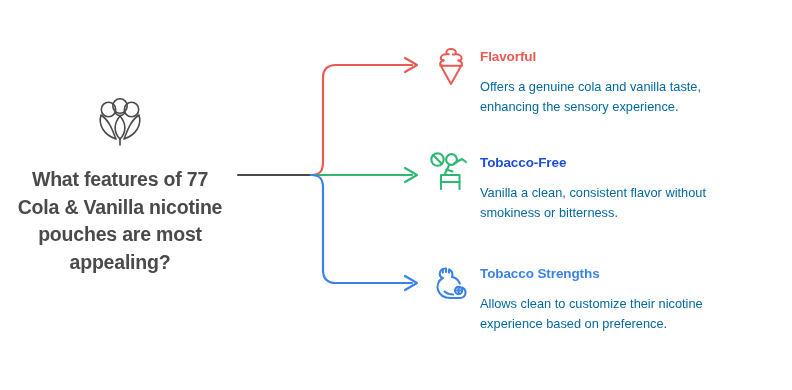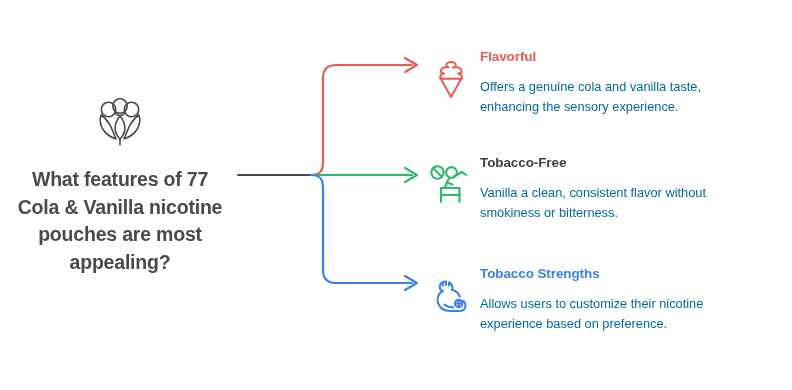--- a/index.html
+++ b/index.html
@@ -53,21 +53,21 @@
     top: 0;
     width: 792px;
     height: 390px;
     pointer-events: none;
   }
 
   
   .branch {
     position: absolute;
     display: flex;
-    align-items: center;
+    align-items: flex-start;
   }
   #branch-0 { left: 428px; top: 44px;  width: 330px; }
   #branch-1 { left: 428px; top: 150px; width: 330px; }
   #branch-2 { left: 428px; top: 261px; width: 330px; }
 
   .branch-icon {
     width: 46px;
     height: 46px;
     flex: 0 0 46px;
     margin-right: 6px;
@@ -165,21 +165,21 @@
         <path d="M21 15.2 L16.5 25 L26 25"></path>
 
         <path d="M16.5 25 L13 25 L13 39"></path>
         <path d="M26 25 L31.5 25 L31.5 39"></path>
         <path d="M13 32 L31.5 32"></path>
 
         <path d="M18.5 19.5 L24.5 21.5"></path>
       </svg>
     </div>
     <div class="branch-text">
-      <div class="branch-heading" style="color:#404040">Tobacco-Free</div>
+      <div class="branch-heading" style="color:#1d4ed8">Tobacco-Free</div>
       <div class="branch-body">Vanilla a clean, consistent flavor without smokiness or bitterness.</div>
     </div>
   </div>
 
   <div class="branch" id="branch-2">
     <div class="branch-icon">
       <svg viewBox="0 0 46 46" width="46" height="46" fill="none" stroke="#3b82e8" stroke-width="2.1" stroke-linecap="round" stroke-linejoin="round">
 
         <path d="M17.5 7.5 c-3.4 0 -5.8 2.3 -5.8 5.2 0 2.1 1.2 3.6 3 4.3"></path>
         <path d="M14.8 8.4 l0 3.2 M18 7.6 l0 3.4 M21 8.6 l0 3"></path>
@@ -191,17 +191,17 @@
         <path d="M24.1 16 c3.6 0.6 6.4 3.2 7.8 6.6"></path>
 
         <path d="M16.5 30.5 c2.4 2 5.4 3 8.6 3"></path>
 
         <circle cx="30.6" cy="29.5" r="3.6"></circle>
         <path d="M30.6 27 l0 5 M29 29.5 l3.2 0"></path>
       </svg>
     </div>
     <div class="branch-text">
       <div class="branch-heading" style="color:#3b82e8">Tobacco Strengths</div>
-      <div class="branch-body">Allows users to customize their nicotine experience based on preference.</div>
+      <div class="branch-body">Allows clean to customize their nicotine experience based on preference.</div>
     </div>
   </div>
 
 </div>
 
 </body></html>

